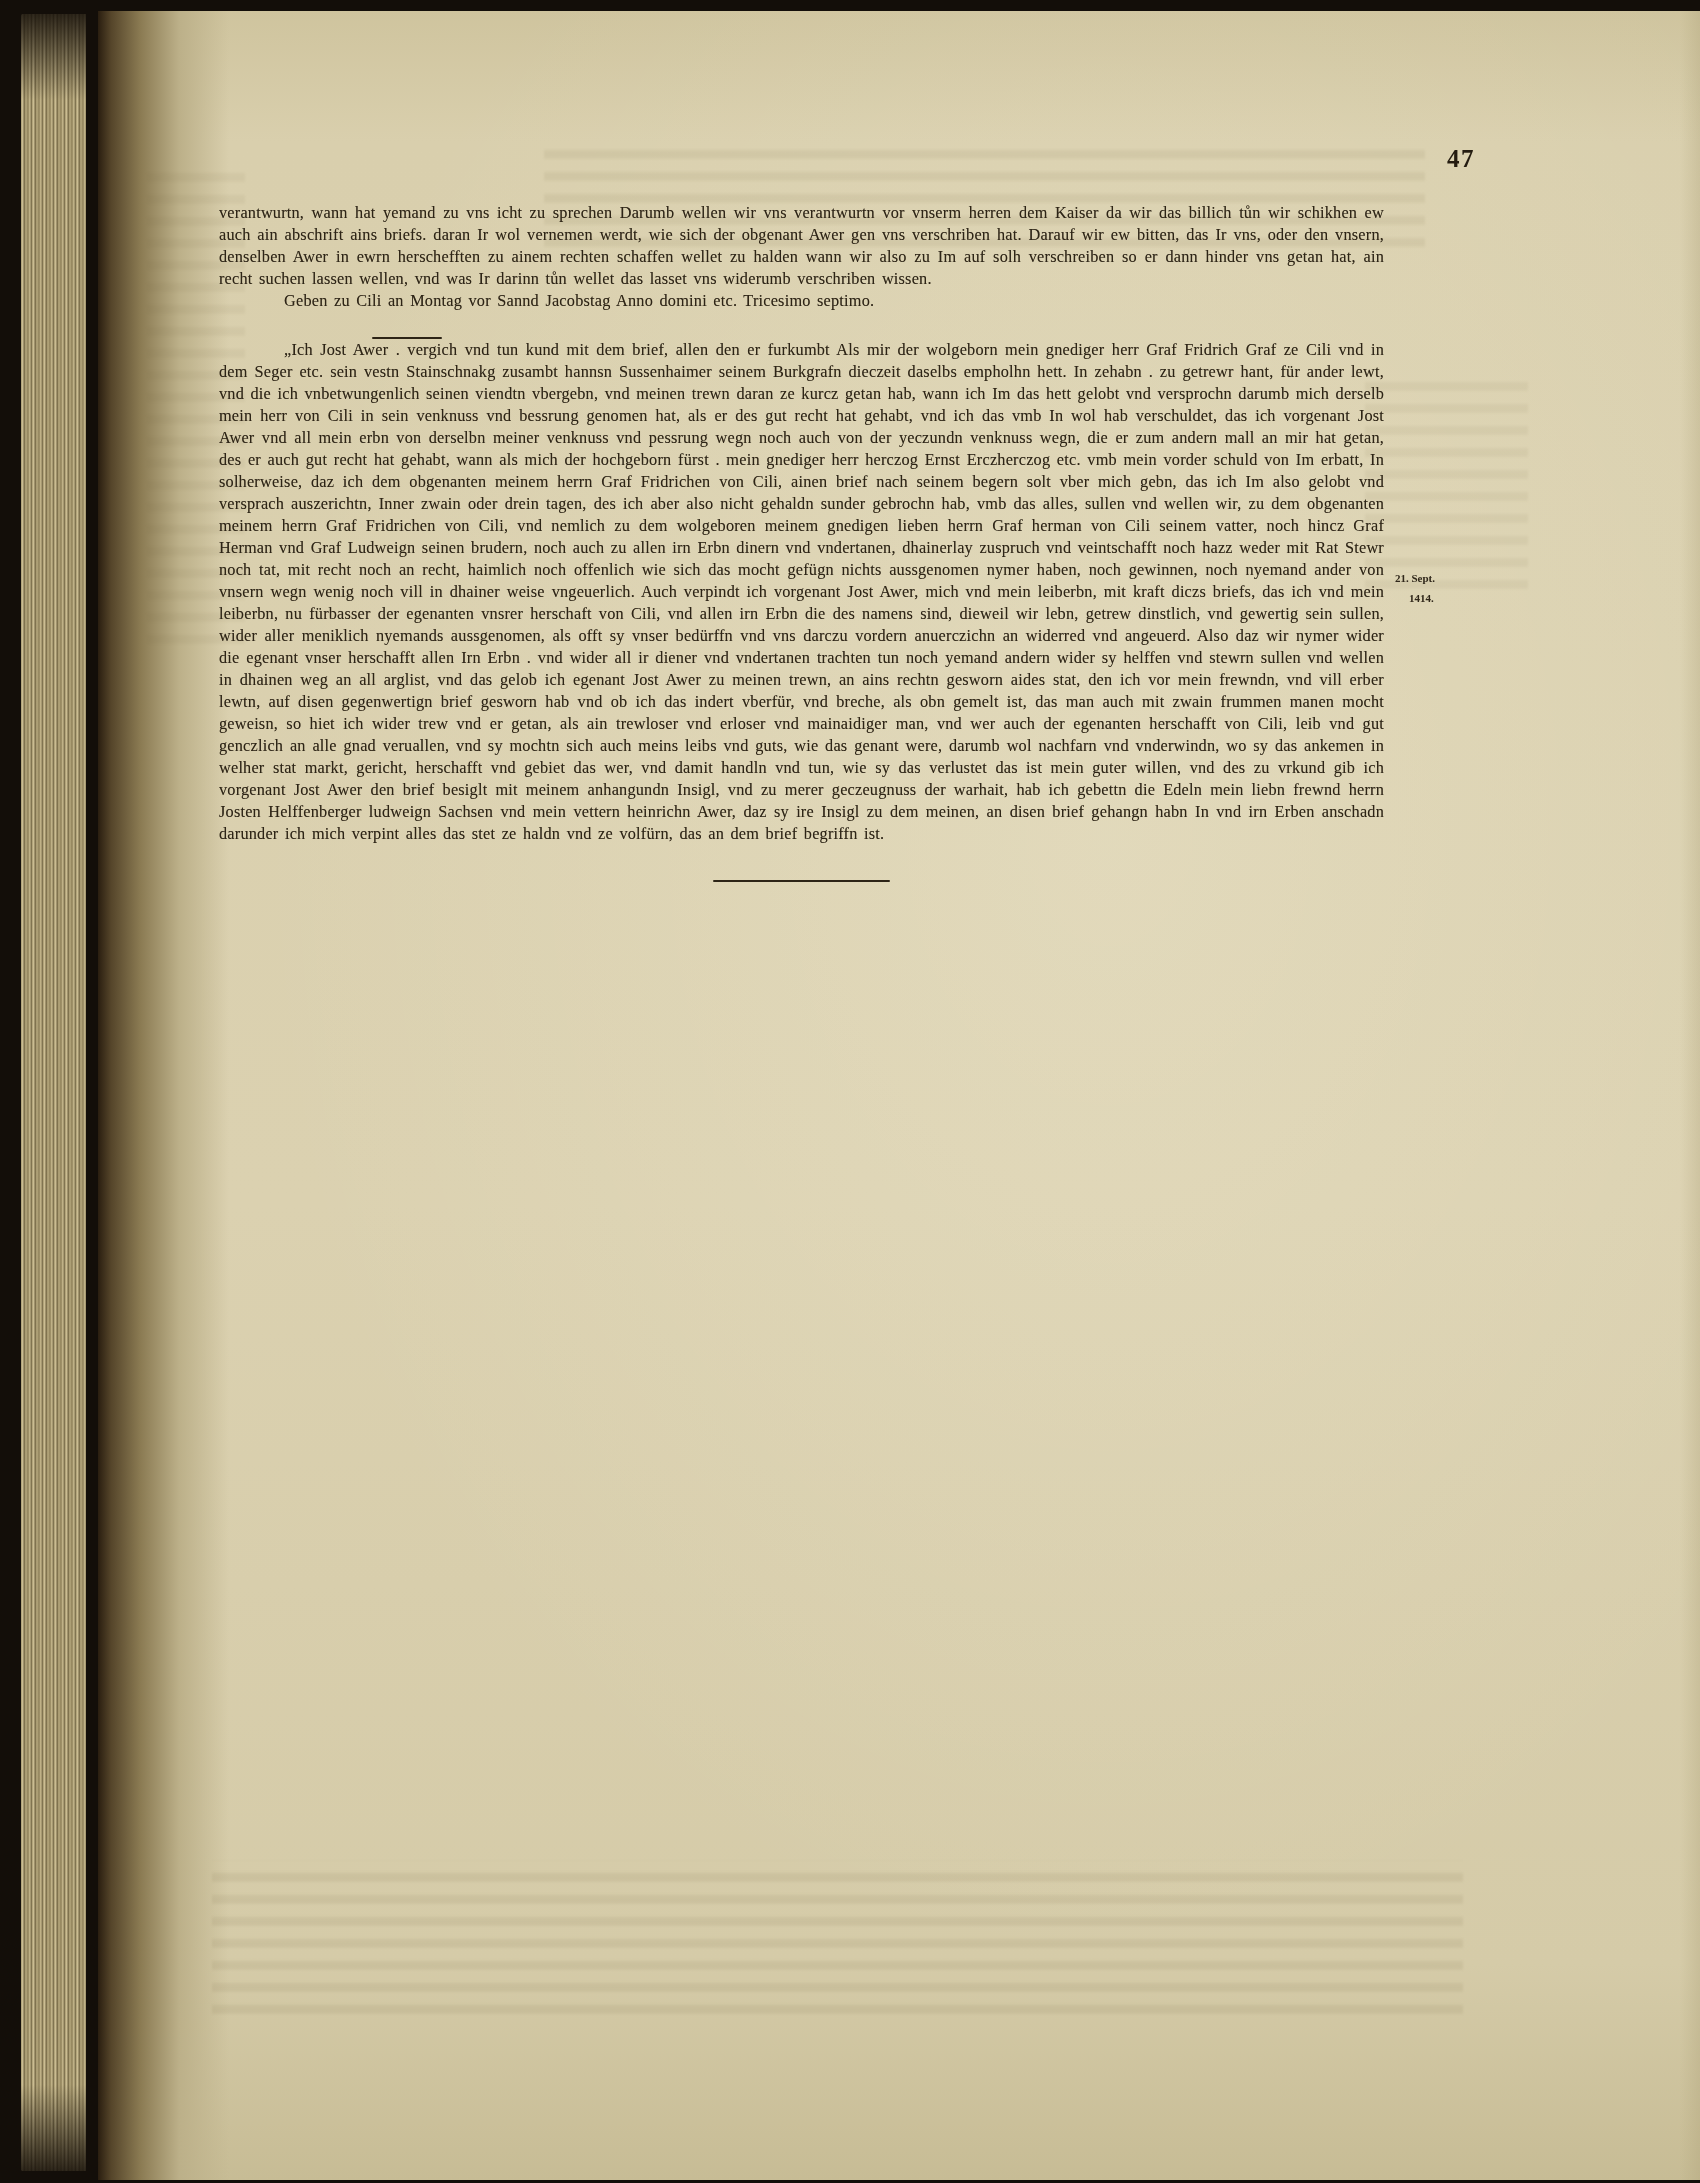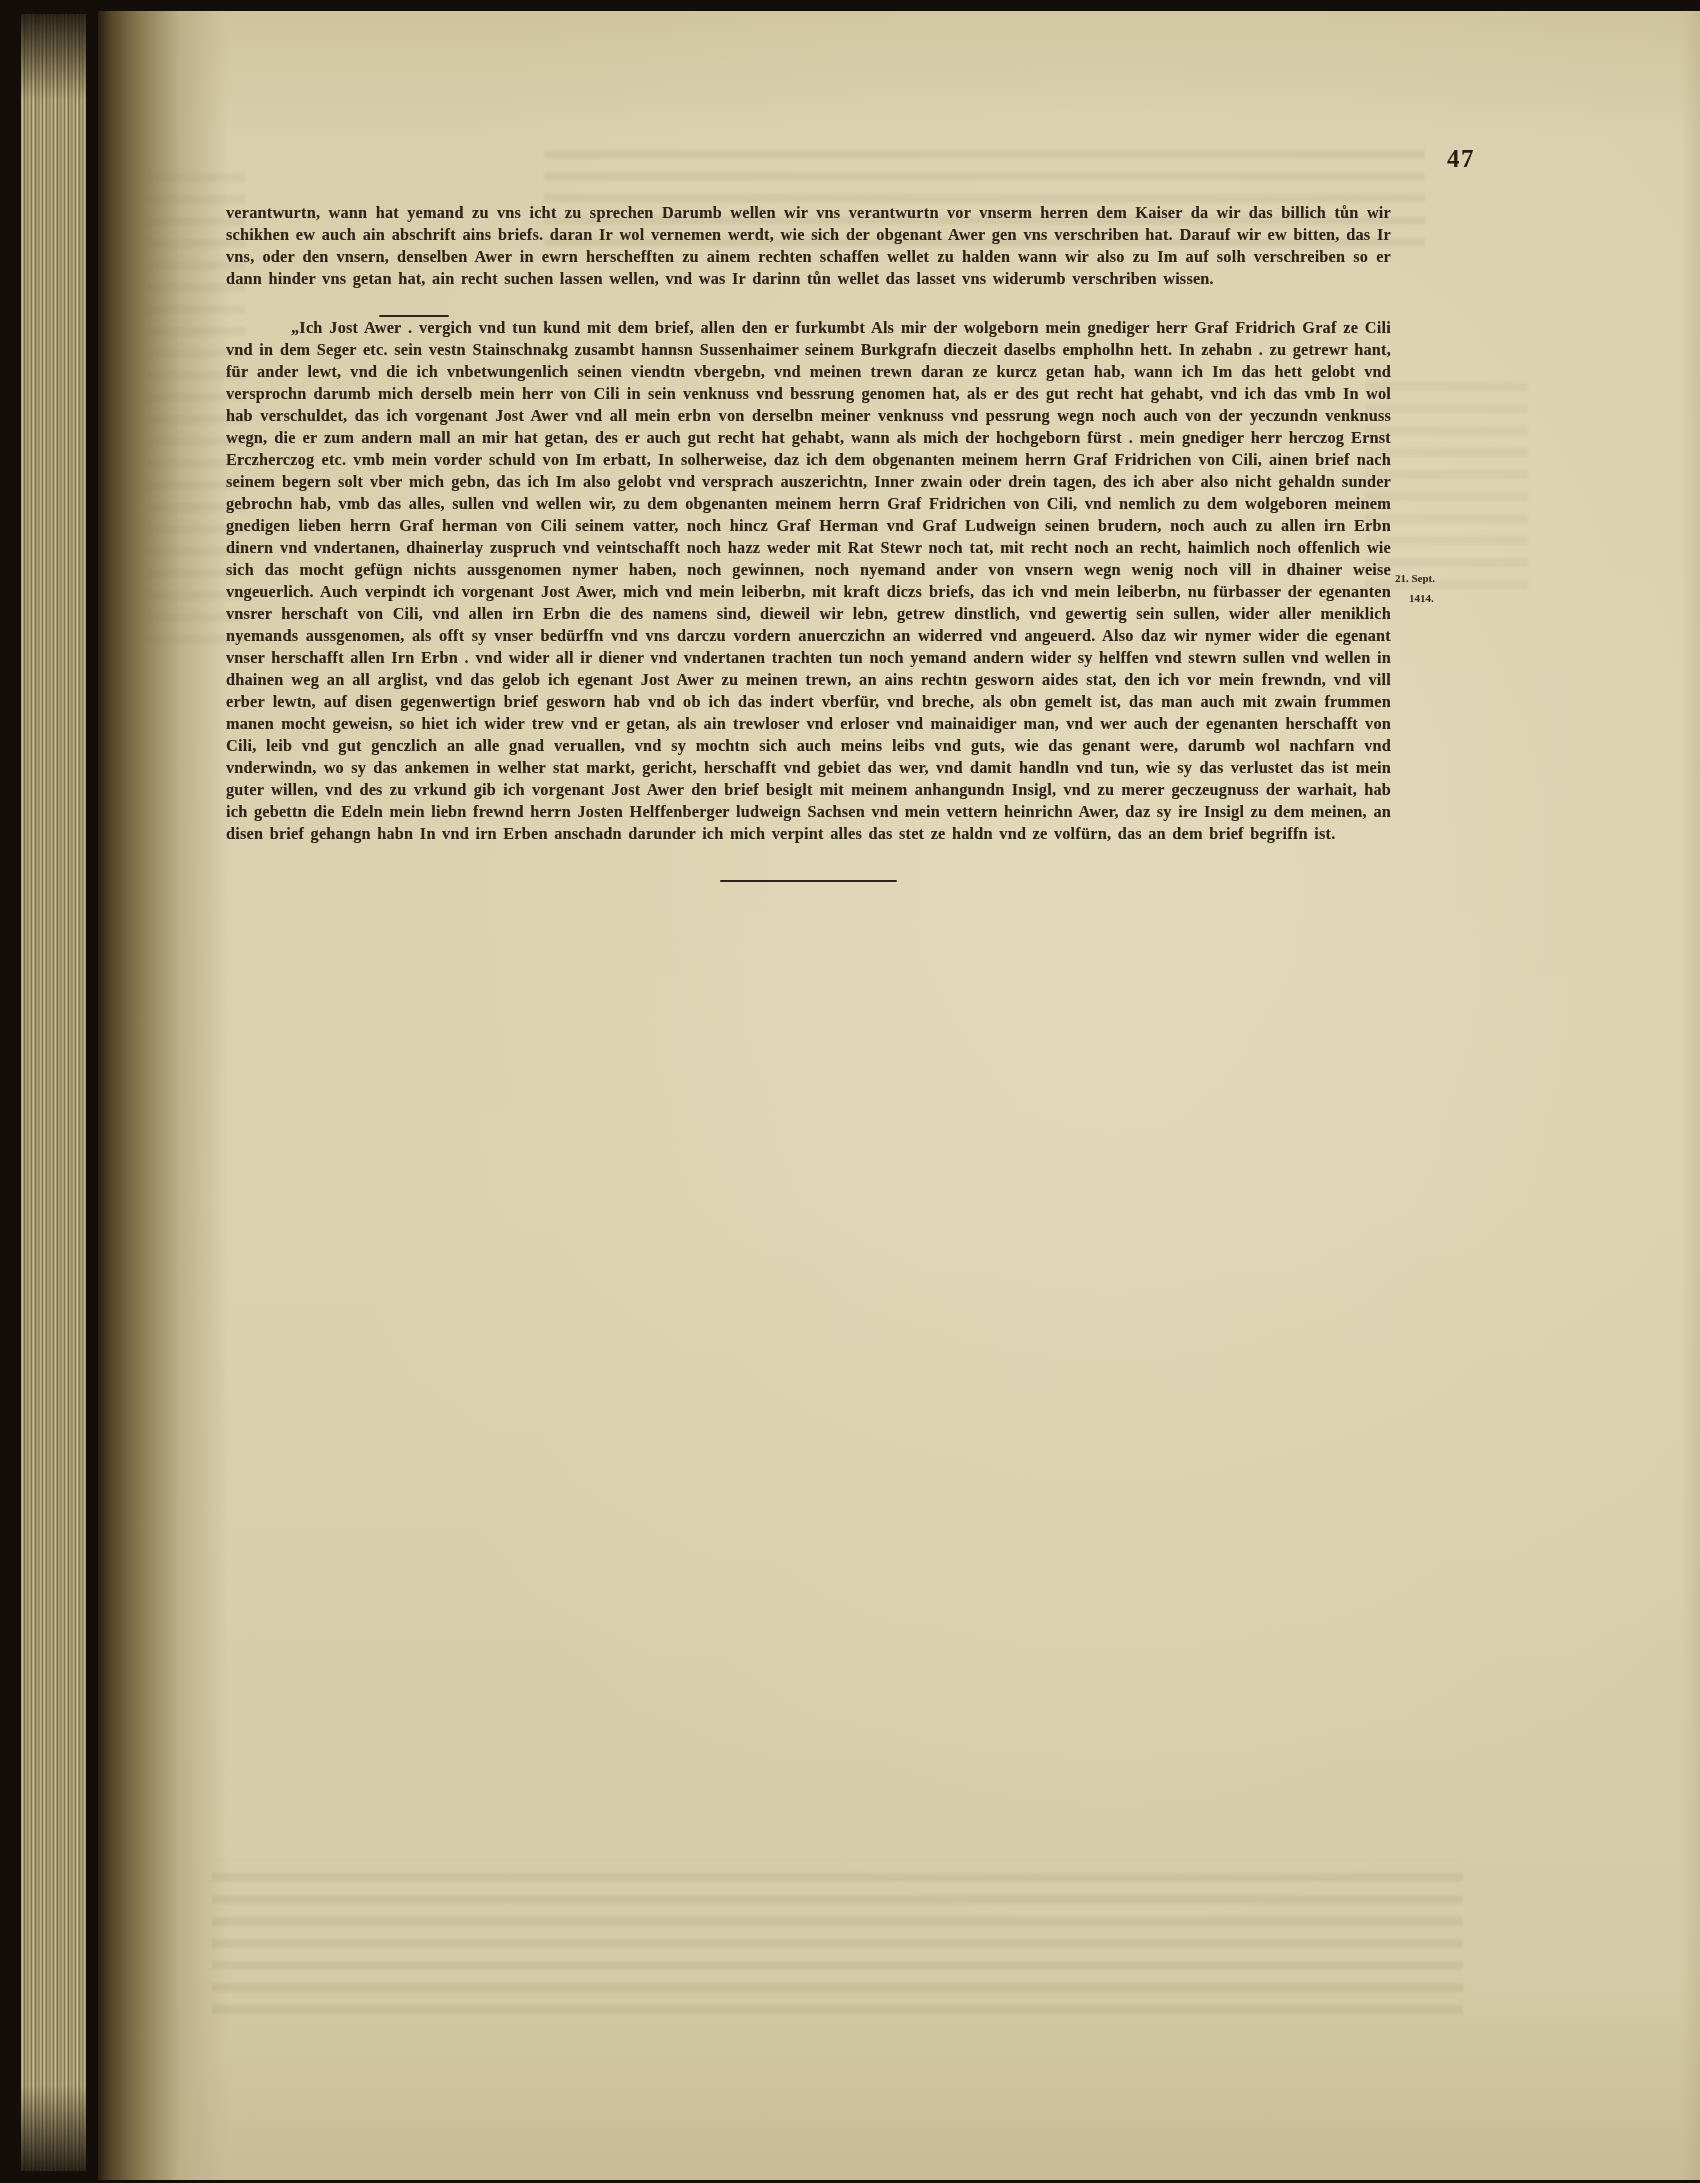--- a/index.html
+++ b/index.html
@@ -41,22 +41,22 @@
     background:linear-gradient(270deg, #7c7049 0%, #a89c72 22%, rgba(219,209,176,0) 100%);
     opacity:.55;
   }
 
   .page-number{
     position:absolute;left:1349px;top:134px;width:109px;
     font-size:25px;font-weight:bold;color:#241c10;letter-spacing:1.6px;
   }
 
   .text-block{
-    position:absolute;left:128px;top:191px;width:1165px;
-    font-size:16.3px;line-height:22px;font-weight:bold;
+    position:absolute;left:121px;top:191px;width:1165px;
+    font-size:16.3px;line-height:22px;font-weight:normal;
     color:#2d2416;
     text-align:justify;
     letter-spacing:0.2px;word-spacing:2.2px;
     text-shadow:0 0 0.5px rgba(45,36,22,.35);
   }
   .text-block p{margin:0;}
 
   .para-continuation{}
   .dateline{text-indent:65px;margin-top:5.4px;}
   .sig{
@@ -105,20 +105,21 @@
     <div class="bleed bleed-right"></div>
     <div class="bleed bleed-left"></div>
     <div class="bleed bleed-bottom"></div>
 
     <div class="page-number">47</div>
 
     <div class="text-block">
 
       <p class="para-continuation">verantwurtn, wann hat yemand zu vns icht zu sprechen Darumb wellen wir vns verantwurtn vor vnserm herren dem Kaiser da wir das billich tůn wir schikhen ew auch ain abschrift ains briefs. daran Ir wol vernemen werdt, wie sich der obgenant Awer gen vns verschriben hat. Darauf wir ew bitten, das Ir vns, oder den vnsern, denselben Awer in ewrn herschefften zu ainem rechten schaffen wellet zu halden wann wir also zu Im auf solh verschreiben so er dann hinder vns getan hat, ain recht suchen lassen wellen, vnd was Ir darinn tůn wellet das lasset vns widerumb verschriben wissen.</p>
 
+      <p class="dateline">Geben zu Cili an Montag vor Sannd Jacobstag Anno domini etc. Tricesimo septimo.</p>
 
 
 
       <div class="rule rule1"></div>
 
       <p class="main-paragraph">„Ich Jost Awer . vergich vnd tun kund mit dem brief, allen den er furkumbt Als mir der wolgeborn mein gnediger herr Graf Fridrich Graf ze Cili vnd in dem Seger etc. sein vestn Stainschnakg zusambt hannsn Sussenhaimer seinem Burkgrafn dieczeit daselbs empholhn hett. In zehabn . zu getrewr hant, für ander lewt, vnd die ich vnbetwungenlich seinen viendtn vbergebn, vnd meinen trewn daran ze kurcz getan hab, wann ich Im das hett gelobt vnd versprochn darumb mich derselb mein herr von Cili in sein venknuss vnd bessrung genomen hat, als er des gut recht hat gehabt, vnd ich das vmb In wol hab verschuldet, das ich vorgenant Jost Awer vnd all mein erbn von derselbn meiner venknuss vnd pessrung wegn noch auch von der yeczundn venknuss wegn, die er zum andern mall an mir hat getan, des er auch gut recht hat gehabt, wann als mich der hochgeborn fürst . mein gnediger herr herczog Ernst Erczherczog etc. vmb mein vorder schuld von Im erbatt, In solherweise, daz ich dem obgenanten meinem herrn Graf Fridrichen von Cili, ainen brief nach seinem begern solt vber mich gebn, das ich Im also gelobt vnd versprach auszerichtn, Inner zwain oder drein tagen, des ich aber also nicht gehaldn sunder gebrochn hab, vmb das alles, sullen vnd wellen wir, zu dem obgenanten meinem herrn Graf Fridrichen von Cili, vnd nemlich zu dem wolgeboren meinem gnedigen lieben herrn Graf herman von Cili seinem vatter, noch hincz Graf Herman vnd Graf Ludweign seinen brudern, noch auch zu allen irn Erbn dinern vnd vndertanen, dhainerlay zuspruch vnd veintschafft noch hazz weder mit Rat Stewr noch tat, mit recht noch an recht, haimlich noch offenlich wie sich das mocht gefügn nichts aussgenomen nymer haben, noch gewinnen, noch nyemand ander von vnsern wegn wenig noch vill in dhainer weise vngeuerlich. Auch verpindt ich vorgenant Jost Awer, mich vnd mein leiberbn, mit kraft diczs briefs, das ich vnd mein leiberbn, nu fürbasser der egenanten vnsrer herschaft von Cili, vnd allen irn Erbn die des namens sind, dieweil wir lebn, getrew dinstlich, vnd gewertig sein sullen, wider aller meniklich nyemands aussgenomen, als offt sy vnser bedürffn vnd vns darczu vordern anuerczichn an widerred vnd angeuerd. Also daz wir nymer wider die egenant vnser herschafft allen Irn Erbn . vnd wider all ir diener vnd vndertanen trachten tun noch yemand andern wider sy helffen vnd stewrn sullen vnd wellen in dhainen weg an all arglist, vnd das gelob ich egenant Jost Awer zu meinen trewn, an ains rechtn gesworn aides stat, den ich vor mein frewndn, vnd vill erber lewtn, auf disen gegenwertign brief gesworn hab vnd ob ich das indert vberfür, vnd breche, als obn gemelt ist, das man auch mit zwain frummen manen mocht geweisn, so hiet ich wider trew vnd er getan, als ain trewloser vnd erloser vnd mainaidiger man, vnd wer auch der egenanten herschafft von Cili, leib vnd gut genczlich an alle gnad veruallen, vnd sy mochtn sich auch meins leibs vnd guts, wie das genant were, darumb wol nachfarn vnd vnderwindn, wo sy das ankemen in welher stat markt, gericht, herschafft vnd gebiet das wer, vnd damit handln vnd tun, wie sy das verlustet das ist mein guter willen, vnd des zu vrkund gib ich vorgenant Jost Awer den brief besiglt mit meinem anhangundn Insigl, vnd zu merer geczeugnuss der warhait, hab ich gebettn die Edeln mein liebn frewnd herrn Josten Helffenberger ludweign Sachsen vnd mein vettern heinrichn Awer, daz sy ire Insigl zu dem meinen, an disen brief gehangn habn In vnd irn Erben anschadn darunder ich mich verpint alles das stet ze haldn vnd ze volfürn, das an dem brief begriffn ist.</p>
 
 
       <div class="rule rule2"></div>
 

